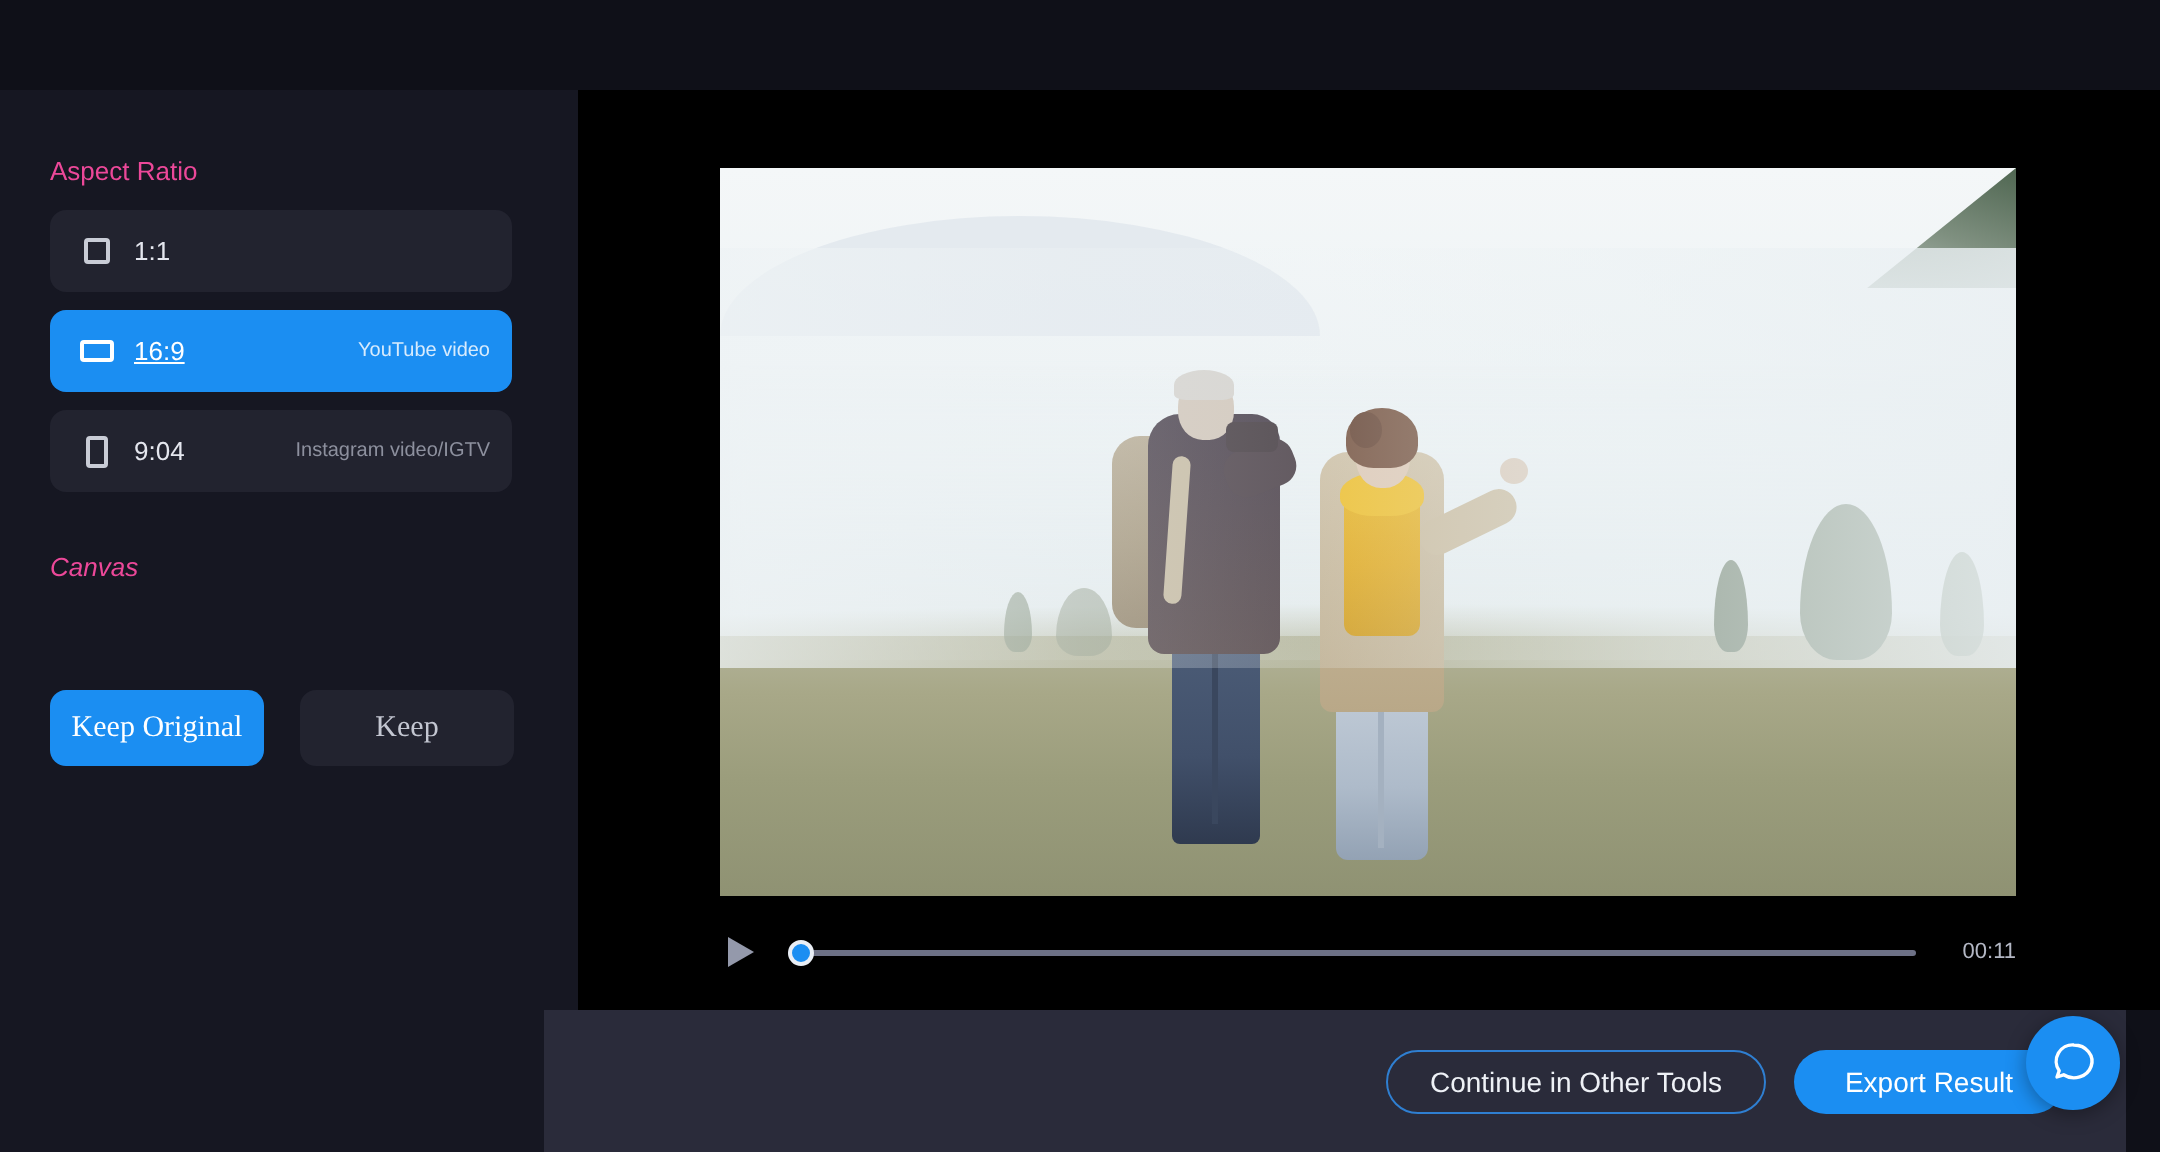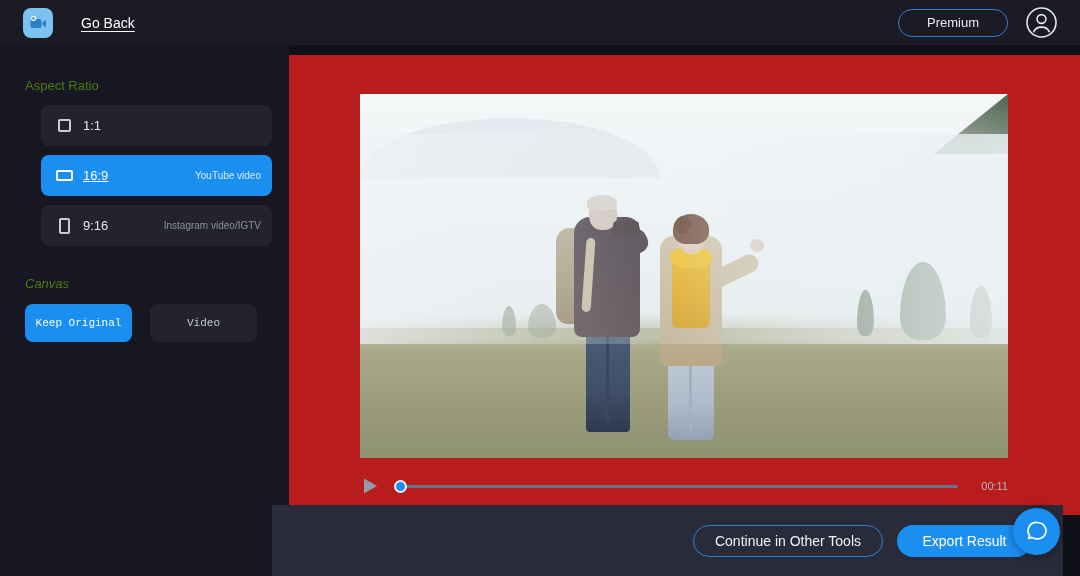--- a/index.html
+++ b/index.html
@@ -41,26 +41,26 @@
     position: absolute; top: 45px; left: 0; width: 289px; height: 531px;
     background: #161722;
   }
   #panel-title-wrap {
     display: flex; align-items: center; margin-top: 17px; margin-left: 24px;
   }
   #title-accent { width: 3px; height: 24px; background: #1b8ef2; border-radius: 2px; }
   #panel-title { margin-left: 18px; color: #eceef4; font-size: 16px; }
 
   .section-label {
-    margin-left: 25px; color: #4d7c0f; font-size: 13px;
+    margin-left: 25px; color: #ec4899; font-size: 13px;
   }
   #aspect-label { margin-top: 33px; }
   #canvas-label { margin-top: 30px; font-style: italic; }
 
-  .ratio-list { margin-top: 12px; margin-left: 16px; }
+  .ratio-list { margin-top: 12px; }
   .ratio-row {
     position: relative; margin: 0 0 9px 25px; width: 231px; height: 41px;
     background: #22232f; border-radius: 8px;
     display: flex; align-items: center; cursor: pointer;
   }
   .ratio-row.selected { background: #1b8ef2; }
   .ratio-icon { margin-left: 14px; display: flex; align-items: center; justify-content: center; width: 18px; }
   .ratio-icon .box { border: 2px solid #c9ccd6; border-radius: 2px; }
   .ratio-row.selected .ratio-icon .box { border-color: #ffffff; }
   .box-1-1 { width: 13px; height: 13px; }
@@ -70,28 +70,28 @@
   .ratio-row.selected .ratio-name { color: #ffffff; text-decoration: underline; }
   .ratio-desc {
     position: absolute; right: 11px; text-align: right;
     color: #8d909e; font-size: 10px; line-height: 12px; max-width: 110px;
   }
   .ratio-row.selected .ratio-desc { color: #d7ebfd; }
 
   .canvas-row { margin-top: 13px; margin-left: 25px; display: flex; gap: 18px; }
   .canvas-btn {
     width: 107px; height: 38px; border-radius: 8px; border: none;
-    font-size: 11px; font-family: Liberation Mono, monospace; cursor: pointer;
-    display: flex; align-items: center; justify-content: center;
+    font-size: 15px; font-family: Liberation Serif, serif; cursor: pointer;
+    display: flex; align-items: center; justify-content: center; margin-top: 41px;
   }
   .canvas-btn.active { background: #1b8ef2; color: #ffffff; }
   .canvas-btn.idle { background: #22232f; color: #c3c6d1; }
 
   
-  #main { position: absolute; top: 55px; left: 289px; width: 791px; height: 460px; background: #b91c1c; }
+  #main { position: absolute; top: 45px; left: 289px; width: 791px; height: 460px; background: #000000; }
   #video-frame {
     position: absolute; left: 71px; top: 39px; width: 648px; height: 364px;
     overflow: hidden; background: #dfe7ec;
   }
   #video-scene { position: absolute; inset: 0; }
   #sky {
     position: absolute; inset: 0;
     background: linear-gradient(to bottom, #f4f7f8 0%, #eef3f5 28%, #e2eaee 52%, #dfe6e4 68%, #cfd3c2 80%, #b9bba2 100%);
   }
   #distant-hill {
@@ -254,41 +254,20 @@
     border-radius: 50%; background: #1b8ef2; cursor: pointer;
     display: flex; align-items: center; justify-content: center;
     box-shadow: 0 2px 10px rgba(0,0,0,.35);
   }
 </style>
 </head>
 <body>
 
 <div id="app">
 
-  <div id="header">
-    <div id="logo">
-      <svg width="20" height="20" viewBox="0 0 20 20" aria-hidden="true">
-        <rect x="2.5" y="6" width="11" height="9" rx="2.5" fill="#2b7fc4"></rect>
-        <path d="M14.5 9.2 L18 6.8 V14.2 L14.5 11.8 Z" fill="#2b7fc4"></path>
-        <circle cx="5.6" cy="5.4" r="2.6" fill="#eaf4fc"></circle>
-        <path d="M4.6 4.1 h1.8 v2.6 h-1.8 z" fill="#2b7fc4"></path>
-      </svg>
-    </div>
-    <div id="go-back">Go Back</div>
-    <div id="header-right">
-      <button id="premium-btn">Premium</button>
-      <div id="avatar">
-        <svg width="31" height="31" viewBox="0 0 31 31" aria-hidden="true">
-          <circle cx="15.5" cy="15.5" r="14.5" fill="none" stroke="#e6e9ef" stroke-width="1.6"></circle>
-          <circle cx="15.5" cy="12" r="4.4" fill="none" stroke="#e6e9ef" stroke-width="1.6"></circle>
-          <path d="M7.6 25.2 a8.2 7 0 0 1 15.8 0" fill="none" stroke="#e6e9ef" stroke-width="1.6"></path>
-        </svg>
-      </div>
-    </div>
-  </div>
 
   <div id="sidebar">
 
     <div id="aspect-label" class="section-label">Aspect Ratio</div>
 
     <div class="ratio-list">
       <div class="ratio-row">
         <span class="ratio-icon">
             <span class="box box-1-1"></span>
           </span>
@@ -298,29 +277,29 @@
         <span class="ratio-icon">
             <span class="box box-16-9"></span>
           </span>
         <span class="ratio-name">16:9</span>
         <span class="ratio-desc">YouTube video</span>
       </div>
       <div class="ratio-row">
         <span class="ratio-icon">
             <span class="box box-9-16"></span>
           </span>
-        <span class="ratio-name">9:16</span>
+        <span class="ratio-name">9:04</span>
         <span class="ratio-desc">Instagram video/IGTV</span>
       </div>
     </div>
 
     <div id="canvas-label" class="section-label">Canvas</div>
     <div class="canvas-row">
       <button class="canvas-btn active">Keep Original</button>
-      <button class="canvas-btn idle">Video</button>
+      <button class="canvas-btn idle">Keep</button>
     </div>
   </div>
 
   <div id="main">
     <div id="video-frame">
       <div id="video-scene">
         <div id="sky"></div>
         <div id="distant-hill"></div>
         <div id="right-ridge"></div>
         <div id="fog-mid"></div>

